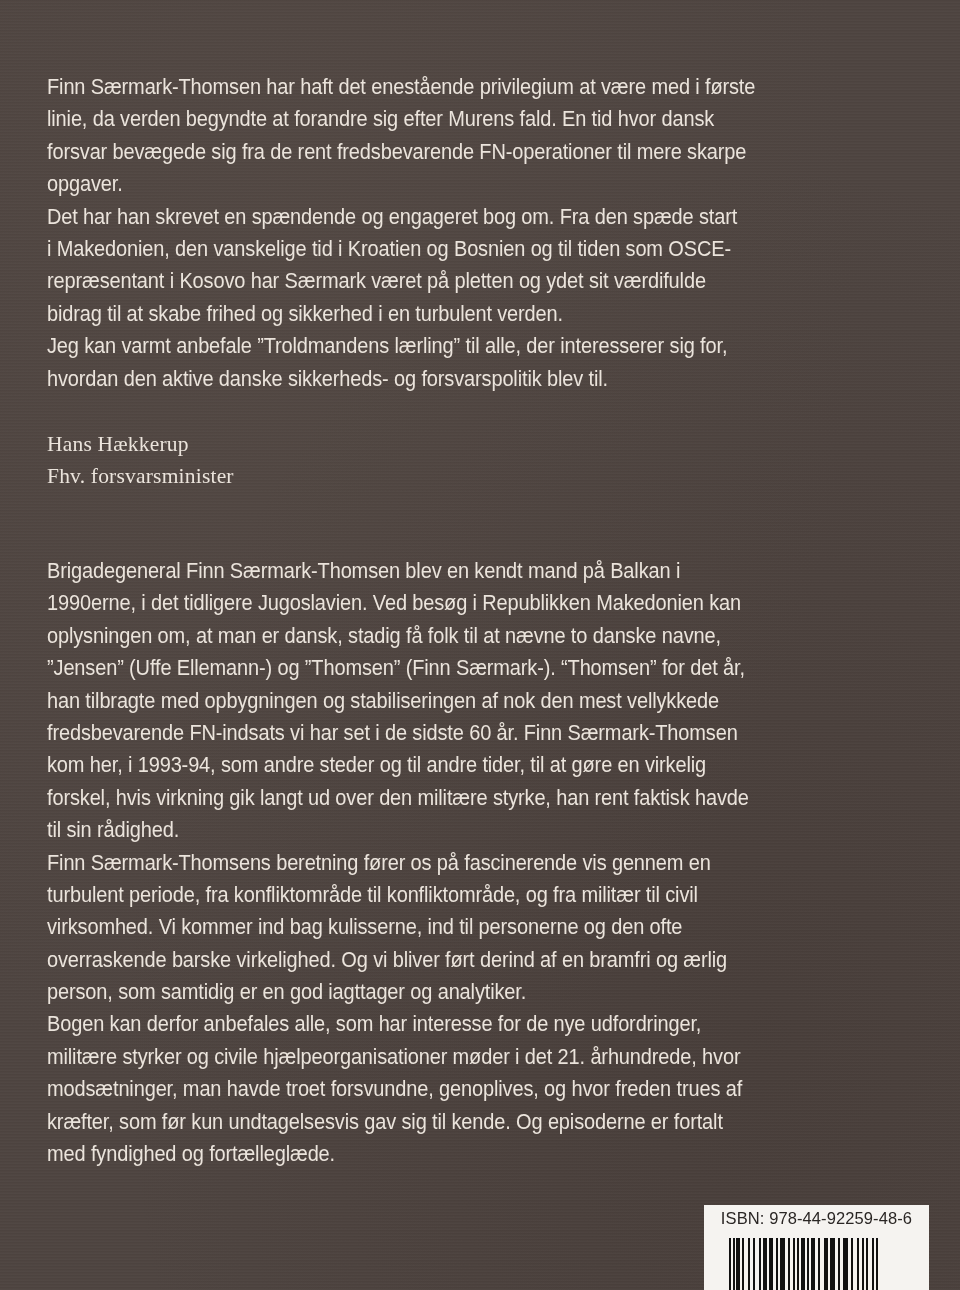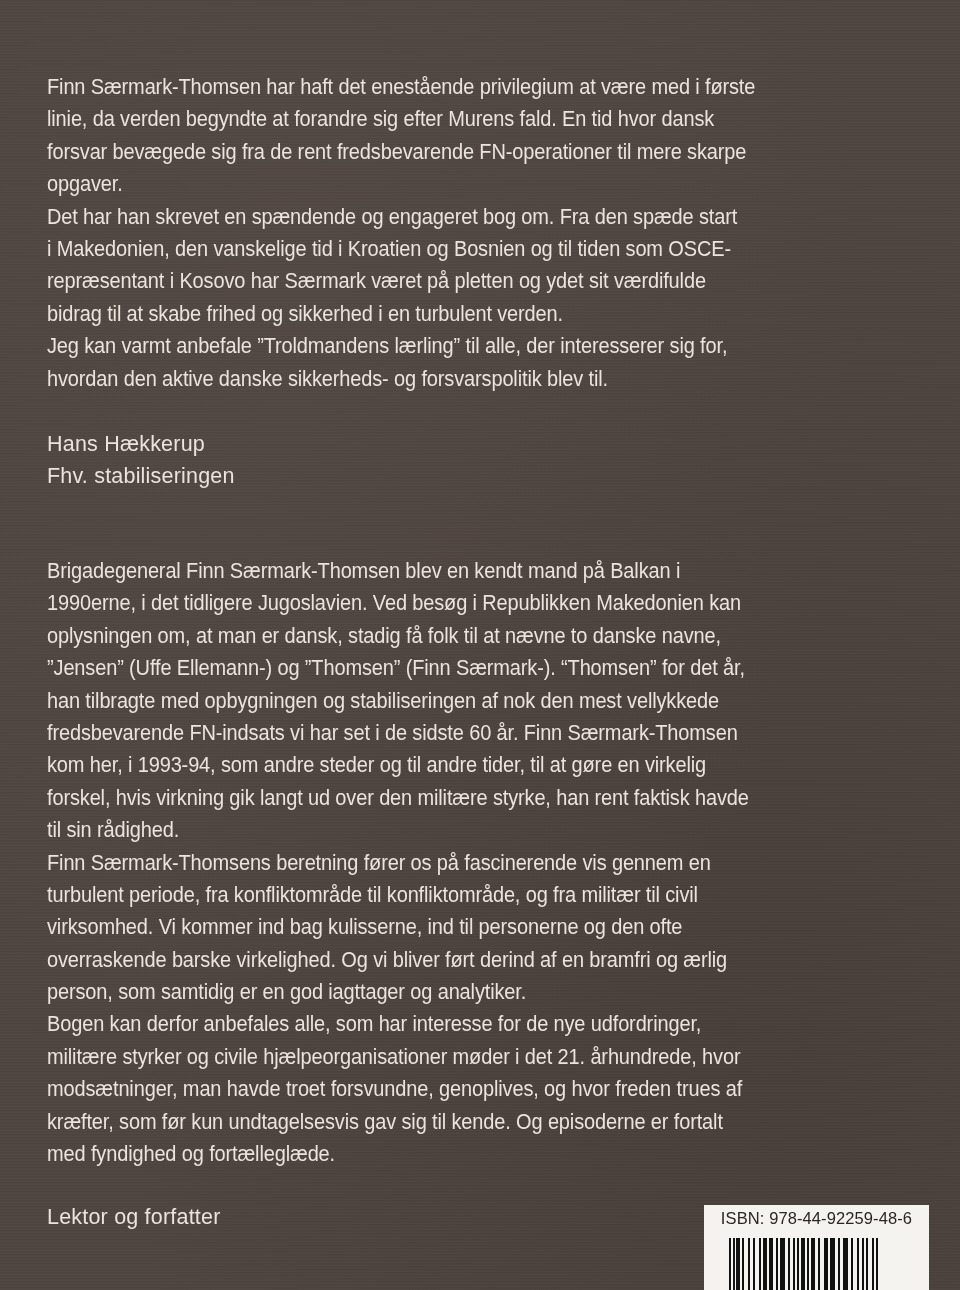--- a/index.html
+++ b/index.html
@@ -39,21 +39,21 @@
       transform-origin: left center;
     }
     .cond .line {
       transform: scaleX(0.93);
     }
     .sig .line {
       font-size: 21.5px;
       letter-spacing: 0.2px;
     }
     #review1 { top: 67px; }
-    #sig1    { top: 424px; }
+    #sig1    { top: 424px; font-family: Liberation Serif, serif; }
     #review2 { top: 551px; }
     #sig2    { top: 1197px; }
 
     .isbn-box {
       position: absolute;
       left: 704px;
       top: 1201px;
       width: 225px;
       height: 89px;
       background: #f5f3f0;
@@ -93,21 +93,21 @@
     <span class="line">Det har han skrevet en spændende og engageret bog om. Fra den spæde start</span>
     <span class="line">i Makedonien, den vanskelige tid i Kroatien og Bosnien og til tiden som OSCE-</span>
     <span class="line">repræsentant i Kosovo har Særmark været på pletten og ydet sit værdifulde</span>
     <span class="line">bidrag til at skabe frihed og sikkerhed i en turbulent verden.</span>
     <span class="line">Jeg kan varmt anbefale ”Troldmandens lærling” til alle, der interesserer sig for,</span>
     <span class="line">hvordan den aktive danske sikkerheds- og forsvarspolitik blev til.</span>
   </div>
 
   <div id="sig1" class="block sig">
     <span class="line">Hans Hækkerup</span>
-    <span class="line">Fhv. stabiliseringen</span>
+    <span class="line">Fhv. forsvarsminister</span>
   </div>
 
   <div id="review2" class="block cond">
     <span class="line">Brigadegeneral Finn Særmark-Thomsen blev en kendt mand på Balkan i</span>
     <span class="line">1990erne, i det tidligere Jugoslavien. Ved besøg i Republikken Makedonien kan</span>
     <span class="line">oplysningen om, at man er dansk, stadig få folk til at nævne to danske navne,</span>
     <span class="line">”Jensen” (Uffe Ellemann-) og ”Thomsen” (Finn Særmark-). “Thomsen” for det år,</span>
     <span class="line">han tilbragte med opbygningen og stabiliseringen af nok den mest vellykkede</span>
     <span class="line">fredsbevarende FN-indsats vi har set i de sidste 60 år. Finn Særmark-Thomsen</span>
     <span class="line">kom her, i 1993-94, som andre steder og til andre tider, til at gøre en virkelig</span>
@@ -119,21 +119,20 @@
     <span class="line">overraskende barske virkelighed. Og vi bliver ført derind af en bramfri og ærlig</span>
     <span class="line">person, som samtidig er en god iagttager og analytiker.</span>
     <span class="line">Bogen kan derfor anbefales alle, som har interesse for de nye udfordringer,</span>
     <span class="line">militære styrker og civile hjælpeorganisationer møder i det 21. århundrede, hvor</span>
     <span class="line">modsætninger, man havde troet forsvundne, genoplives, og hvor freden trues af</span>
     <span class="line">kræfter, som før kun undtagelsesvis gav sig til kende. Og episoderne er fortalt</span>
     <span class="line">med fyndighed og fortælleglæde.</span>
   </div>
 
   <div id="sig2" class="block sig">
-    <span class="line">Lektor og forfatter</span>
   </div>
 
   <div class="isbn-box">
     <div class="isbn-label">ISBN: 978-44-92259-48-6</div>
     <div class="barcode">
       <div class="bar" style="width:2px"></div>
         <div class="gap" style="width:2px"></div>
       <div class="bar" style="width:2px"></div>
         <div class="gap" style="width:1px"></div>
       <div class="bar" style="width:4px"></div>

